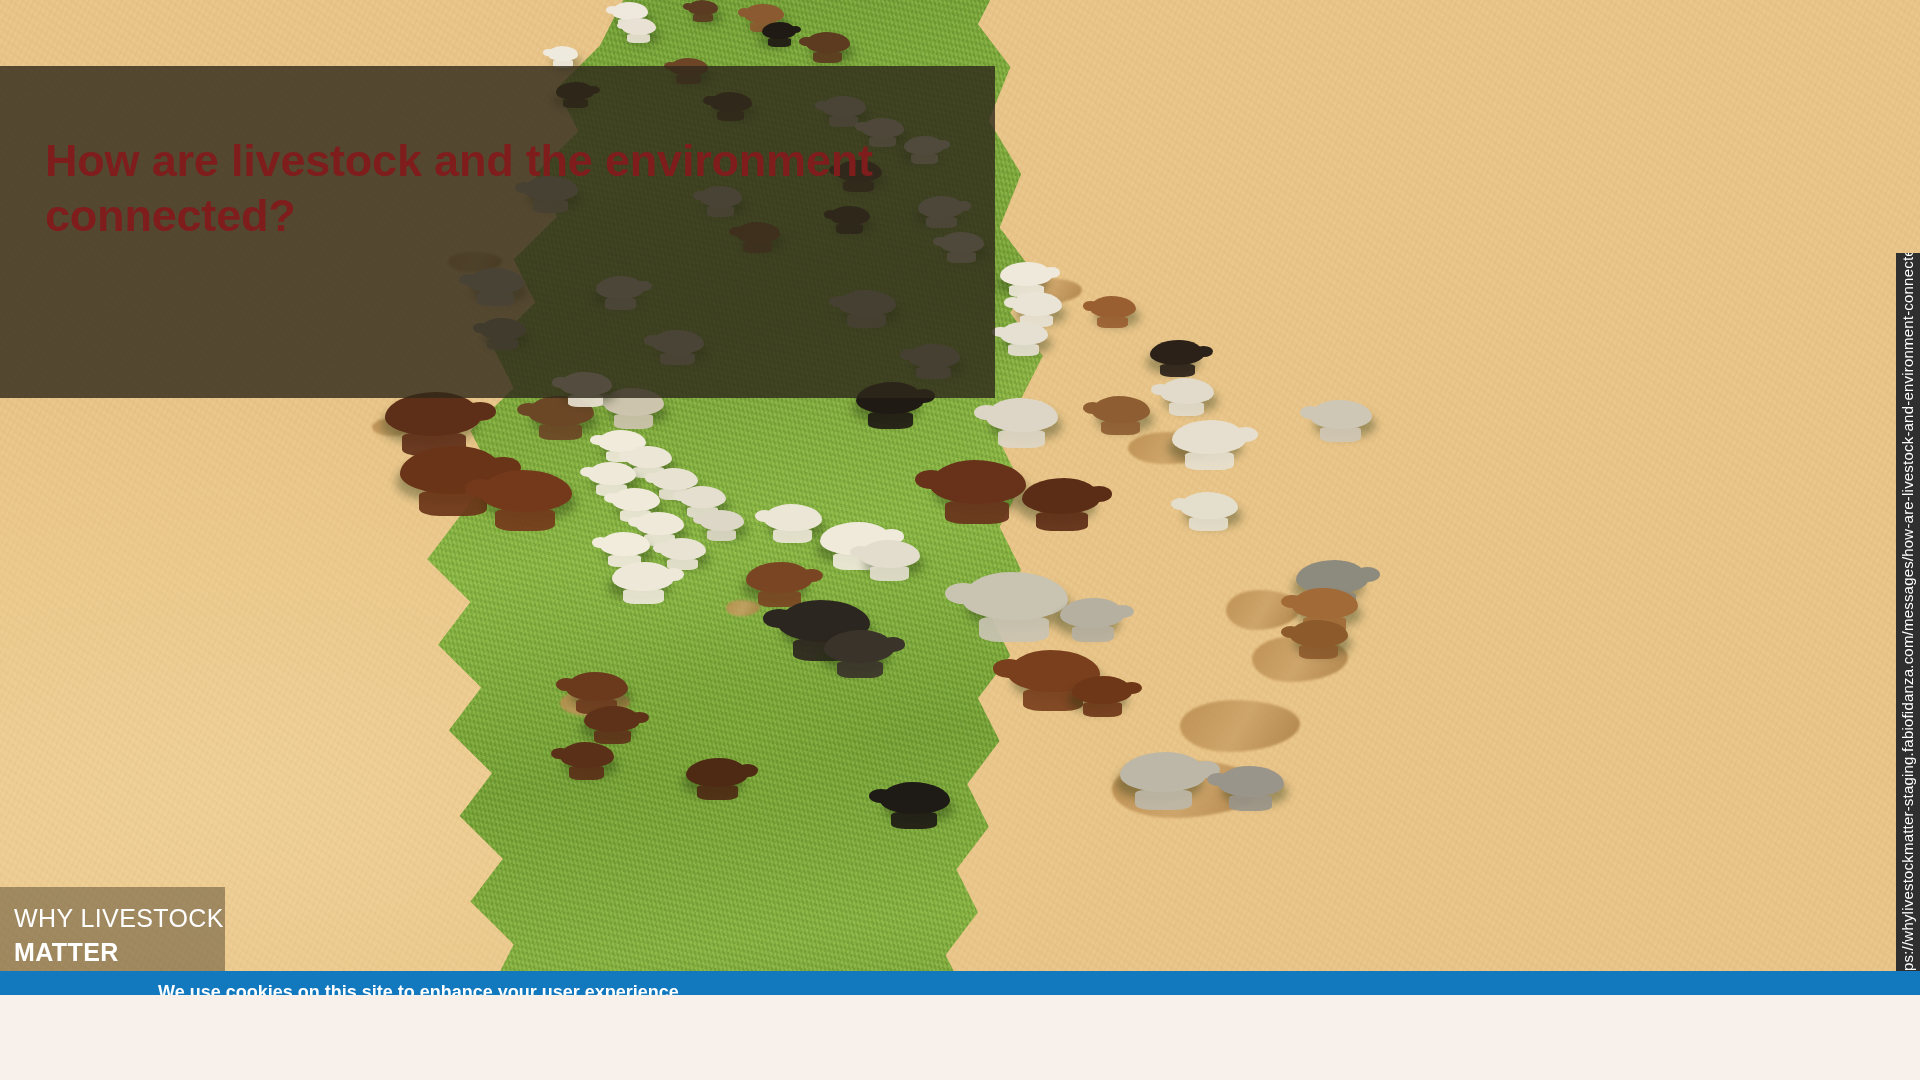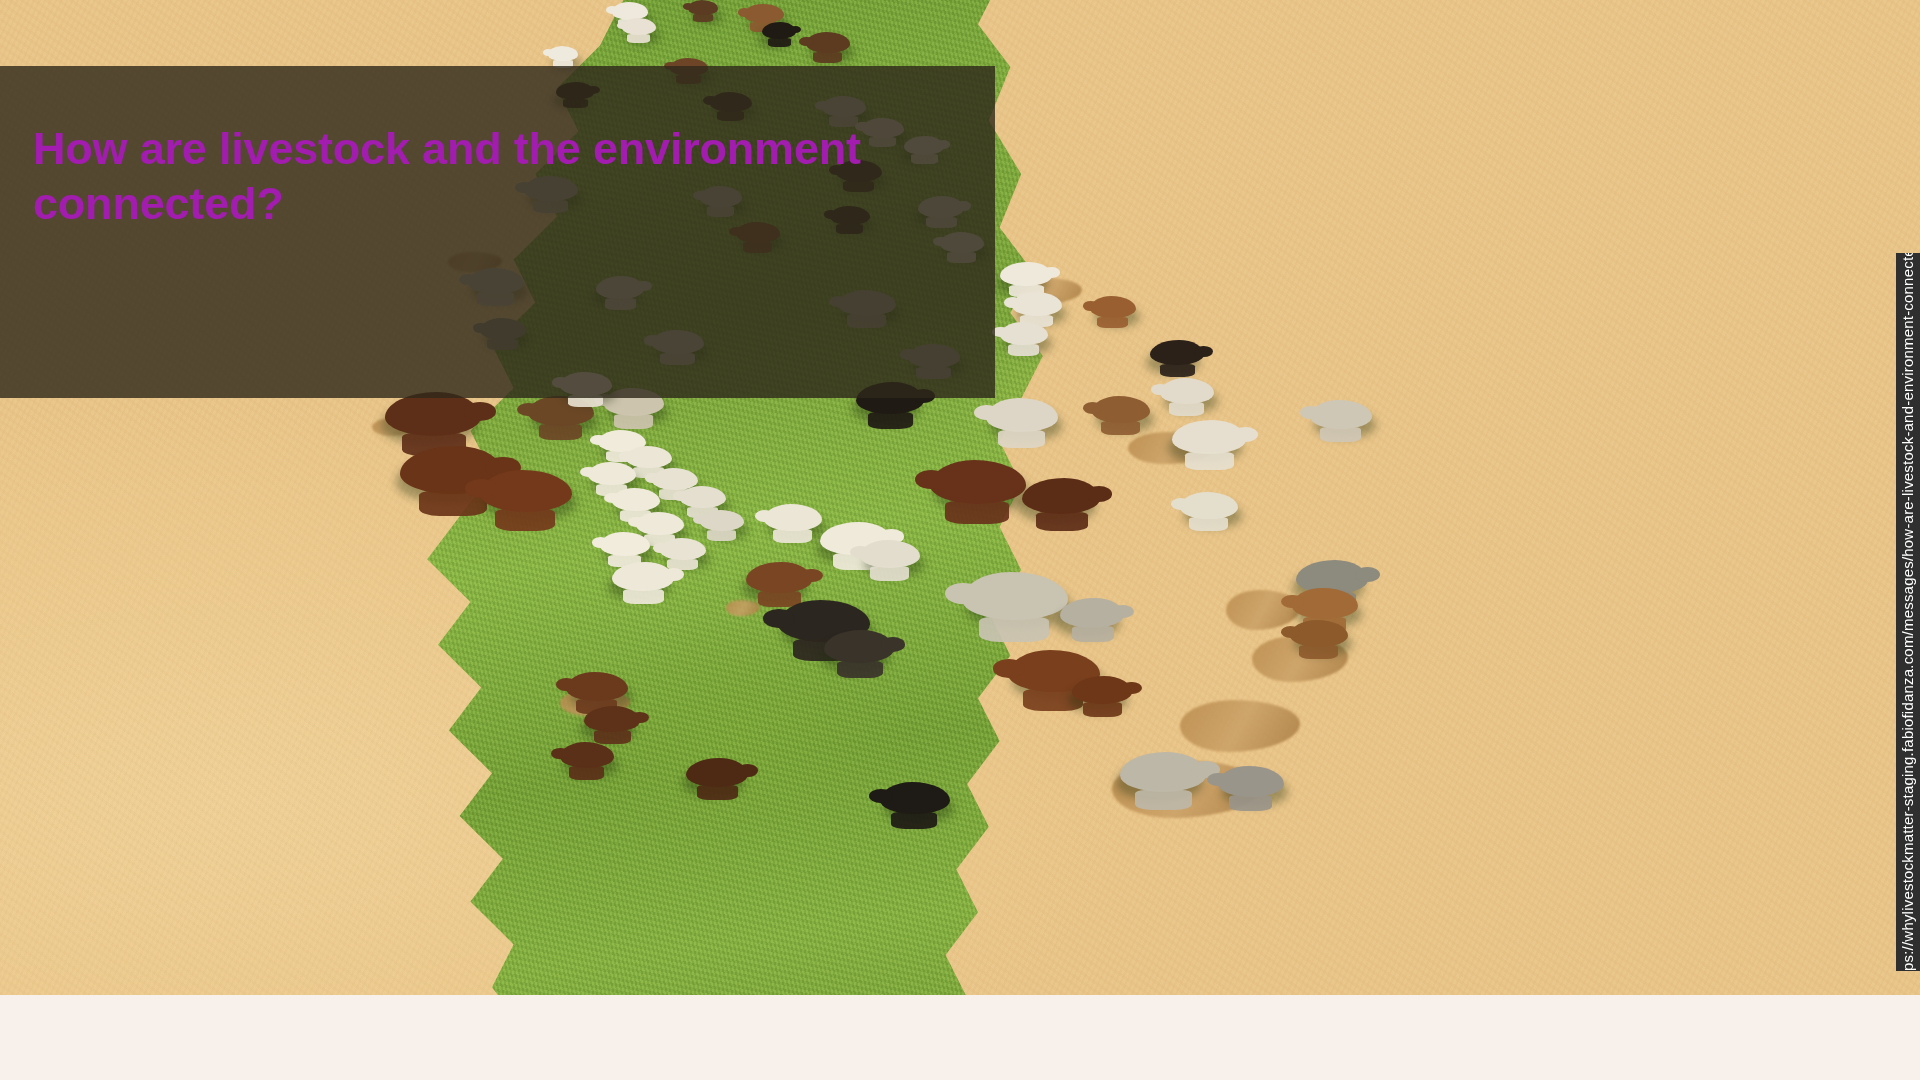--- a/index.html
+++ b/index.html
@@ -133,22 +133,22 @@
     position: absolute;
     left: 0;
     top: 66px;
     width: 995px;
     height: 332px;
     background: rgba(46, 40, 26, 0.80);
     box-sizing: border-box;
     padding: 56px 60px 0 33px;
   }
   .hero-title {
-    margin: 0;
-    color: #a21caf;
+    margin: 12px;
+    color: #7f1d1d;
     font-size: 45px;
     line-height: 1.22;
     font-weight: 700;
     letter-spacing: -0.2px;
     max-width: 830px;
   }
   .hero-sub {
     margin: 34px 0 0 0;
     color: #F4F2EE;
     font-size: 21px;
@@ -329,21 +329,28 @@
     <div class="an flip" style="left:1120px; top:752px; width:86px; height:40px; background:#bdb7a7;"></div>
     <div class="an" style="left:1218px; top:766px; width:66px; height:31px; background:#9a958a;"></div>
     <div class="an" style="left:560px; top:742px; width:54px; height:26px; background:#5b3018;"></div>
     <div class="an flip" style="left:686px; top:758px; width:62px; height:29px; background:#4e2a15;"></div>
     <div class="an" style="left:880px; top:782px; width:70px; height:32px; background:#1e1a15;"></div>
 
     <div class="overlay-panel">
       <h1 class="hero-title">How are livestock and the environment connected?</h1>
     </div>
 
+    <div class="logo-block">
+      <div class="logo-line">WHY LIVESTOCK</div>
+      <div class="logo-line strong">MATTER</div>
+    </div>
 
   </div>
 
   <div class="url-tag">ps://whylivestockmatter-staging.fabiofidanza.com/messages/how-are-livestock-and-environment-connected</div>
 
+  <div class="cookie-bar">
+    <span class="cookie-text">We use cookies on this site to enhance your user experience</span>
+  </div>
 
   <div class="page-body"></div>
 
 </div>
 
 </body></html>

